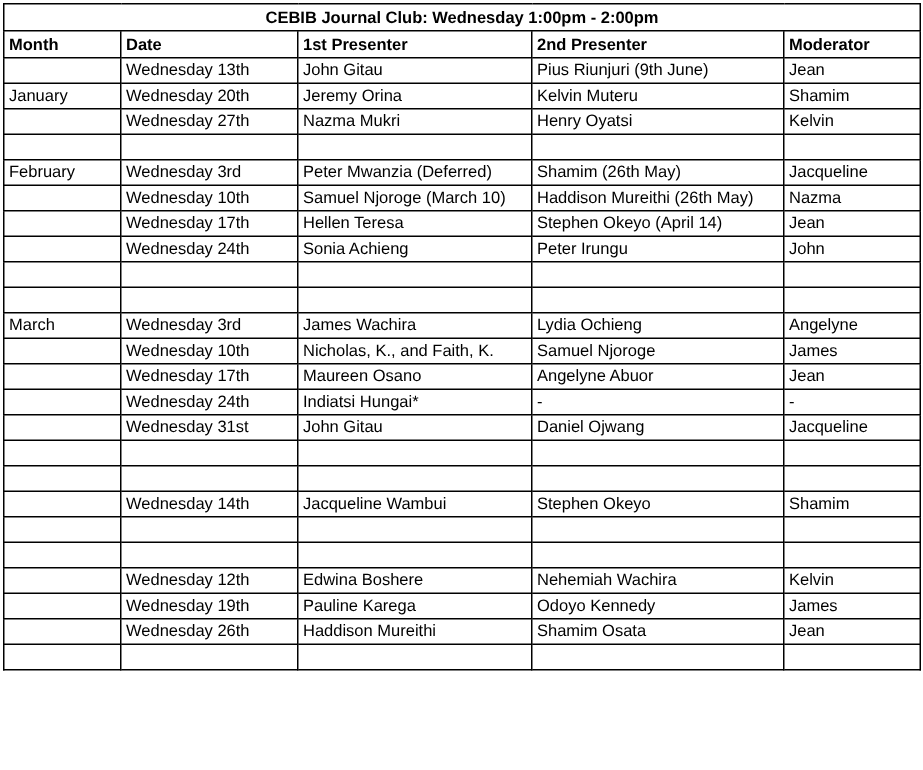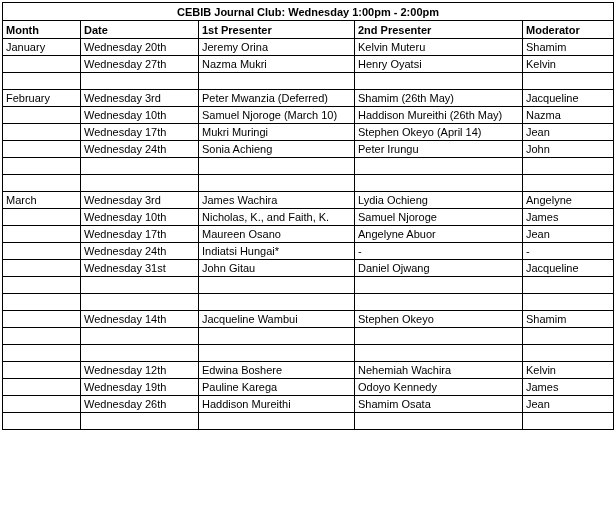--- a/index.html
+++ b/index.html
@@ -89,20 +89,27 @@
       <tr class="title-row">
         <td colspan="5">CEBIB Journal Club: Wednesday 1:00pm - 2:00pm</td>
       </tr>
       <tr class="header-row">
         <td>Month</td>
         <td>Date</td>
         <td>1st Presenter</td>
         <td>2nd Presenter</td>
         <td>Moderator</td>
       </tr>
+    <tr>
+          <td class="month-cell"></td>
+          <td class="date-cell">Wednesday 13th</td>
+          <td class="plain">John Gitau</td>
+          <td class="plain">Pius Riunjuri (9th June)</td>
+          <td class="plain">Jean</td>
+        </tr>
         <tr>
           <td class="month-cell">January</td>
           <td class="date-cell">Wednesday 20th</td>
           <td class="plain">Jeremy Orina</td>
           <td class="plain">Kelvin Muteru</td>
           <td class="plain">Shamim</td>
         </tr>
         <tr>
           <td class="month-cell"></td>
           <td class="date-cell">Wednesday 27th</td>
@@ -127,21 +134,21 @@
         <tr>
           <td class="month-cell"></td>
           <td class="date-cell">Wednesday 10th</td>
           <td class="plain">Samuel Njoroge (March 10)</td>
           <td class="plain">Haddison Mureithi (26th May)</td>
           <td class="plain">Nazma</td>
         </tr>
         <tr>
           <td class="month-cell"></td>
           <td class="date-cell">Wednesday 17th</td>
-          <td class="plain">Mukri Muringi</td>
+          <td class="plain">Hellen Teresa</td>
           <td class="plain">Stephen Okeyo (April 14)</td>
           <td class="plain">Jean</td>
         </tr>
         <tr>
           <td class="month-cell"></td>
           <td class="date-cell">Wednesday 24th</td>
           <td class="plain">Sonia Achieng</td>
           <td class="plain">Peter Irungu</td>
           <td class="plain">John</td>
         </tr>

